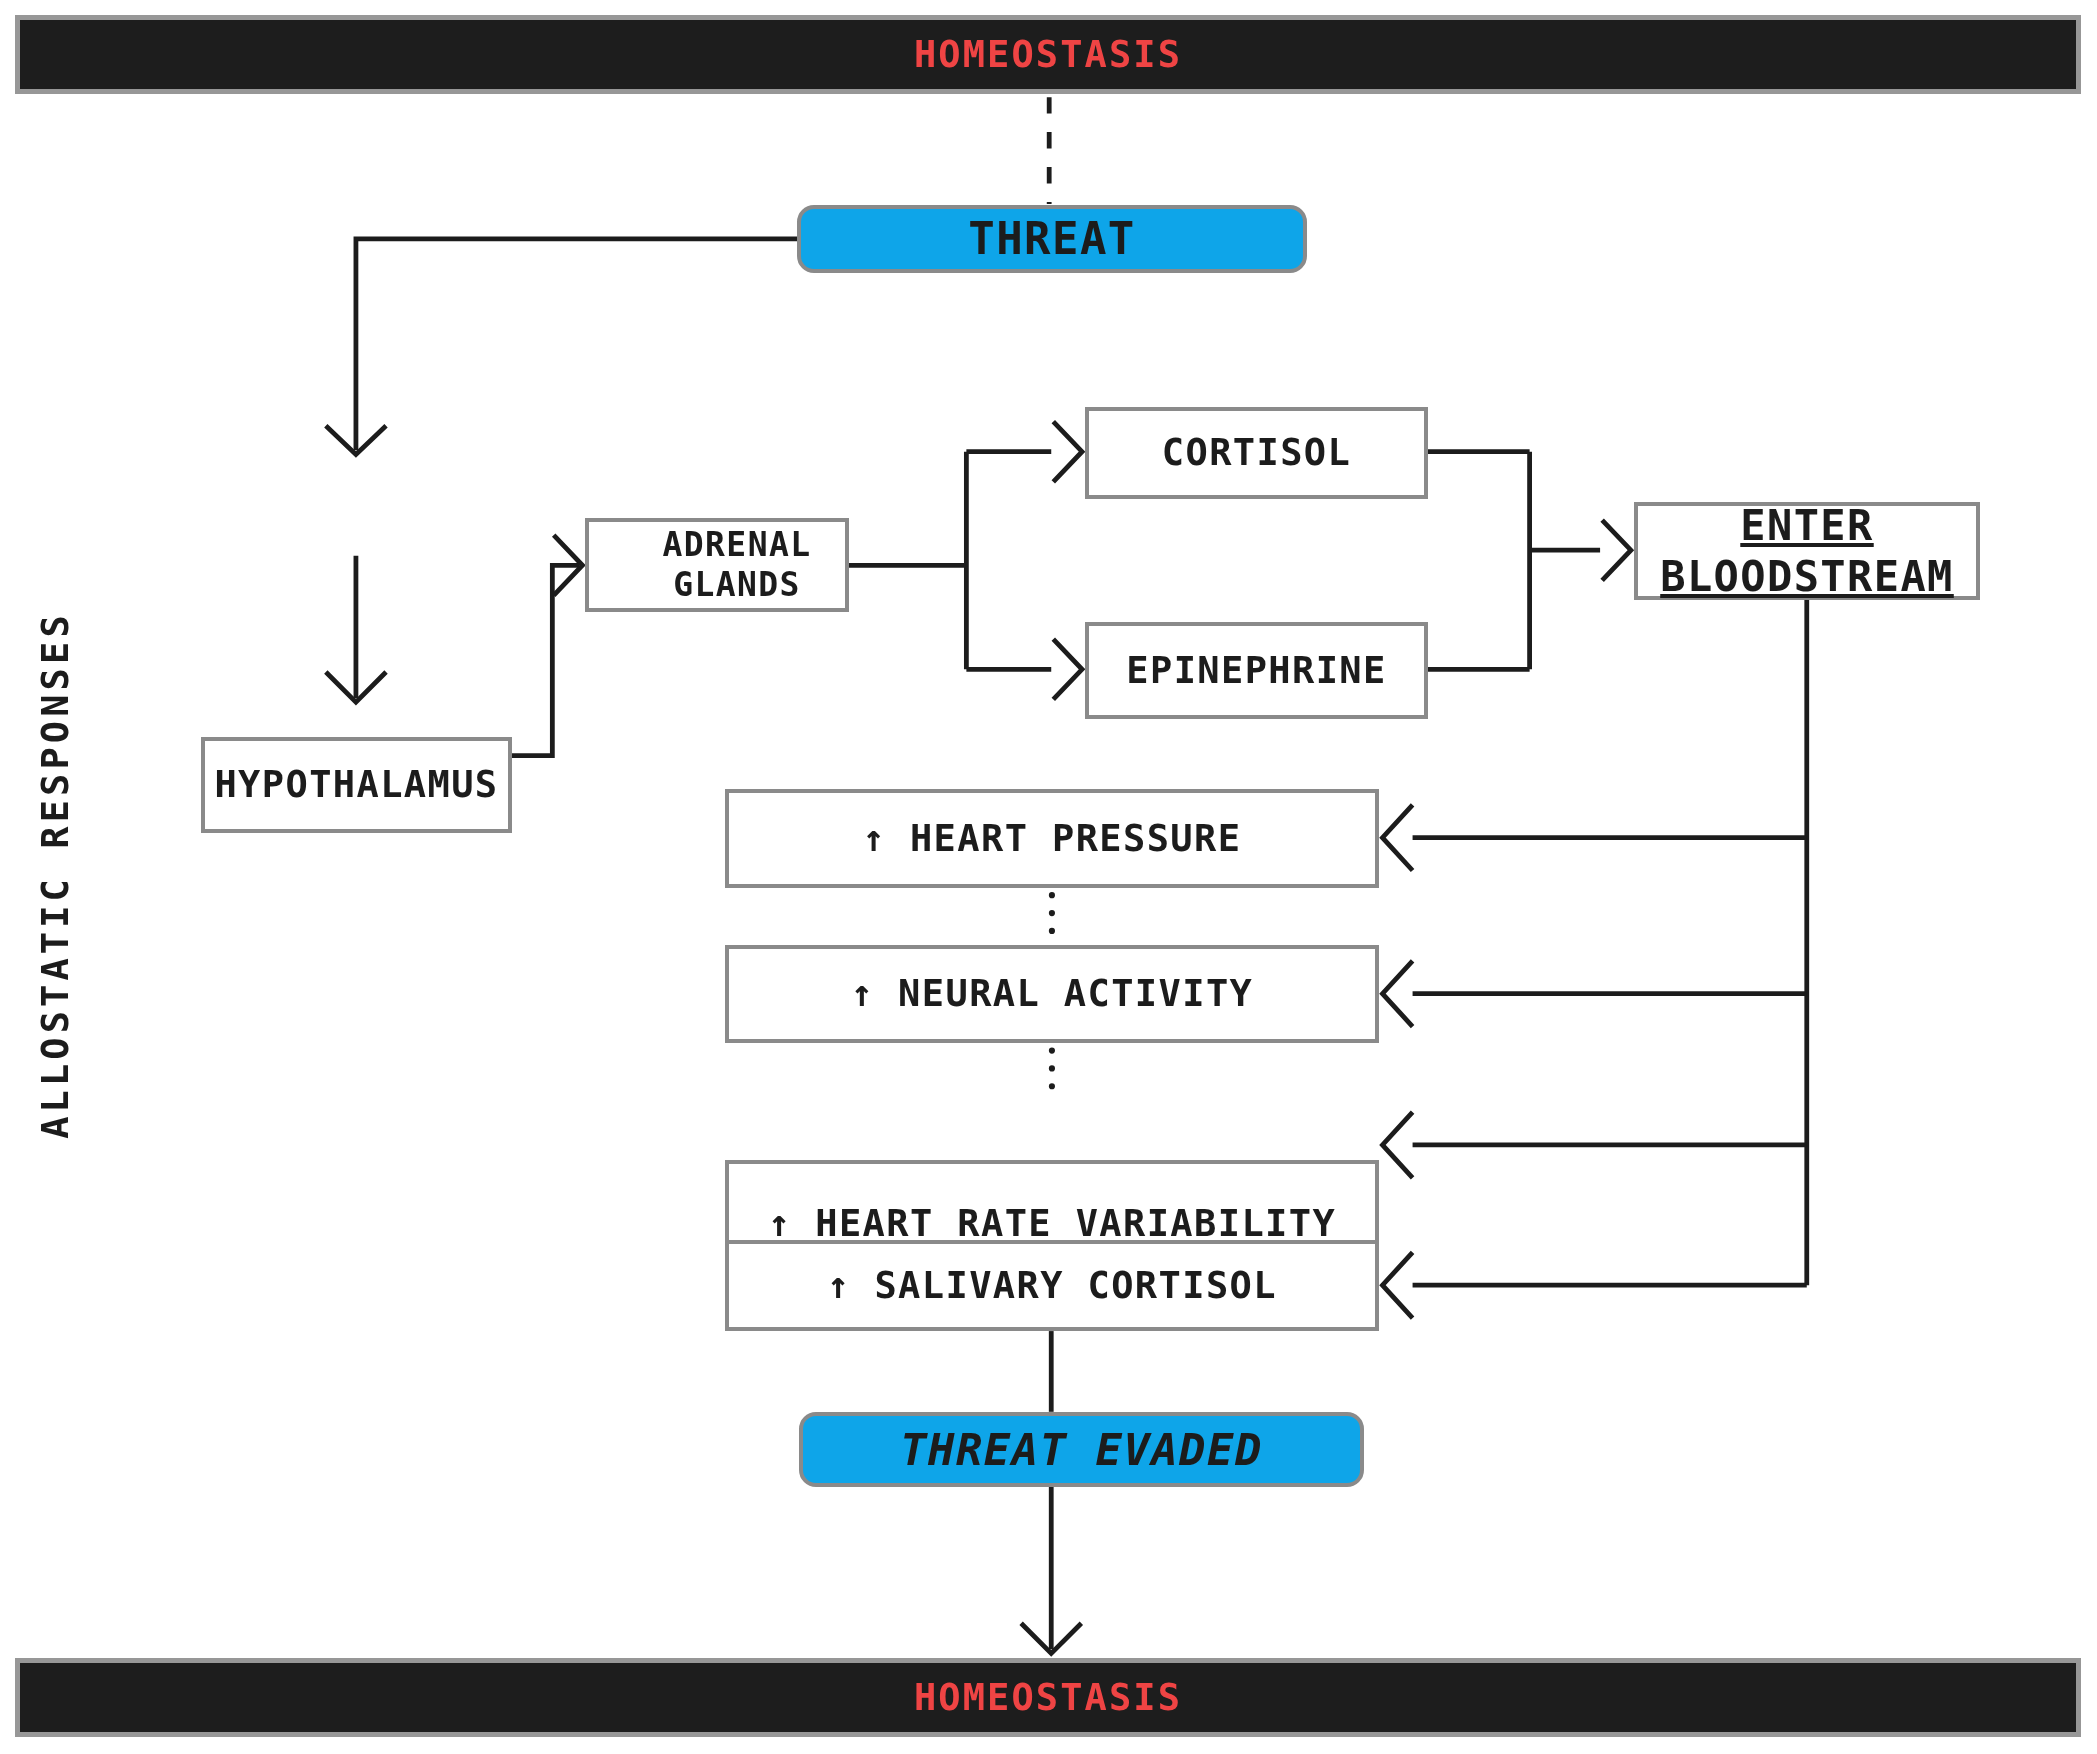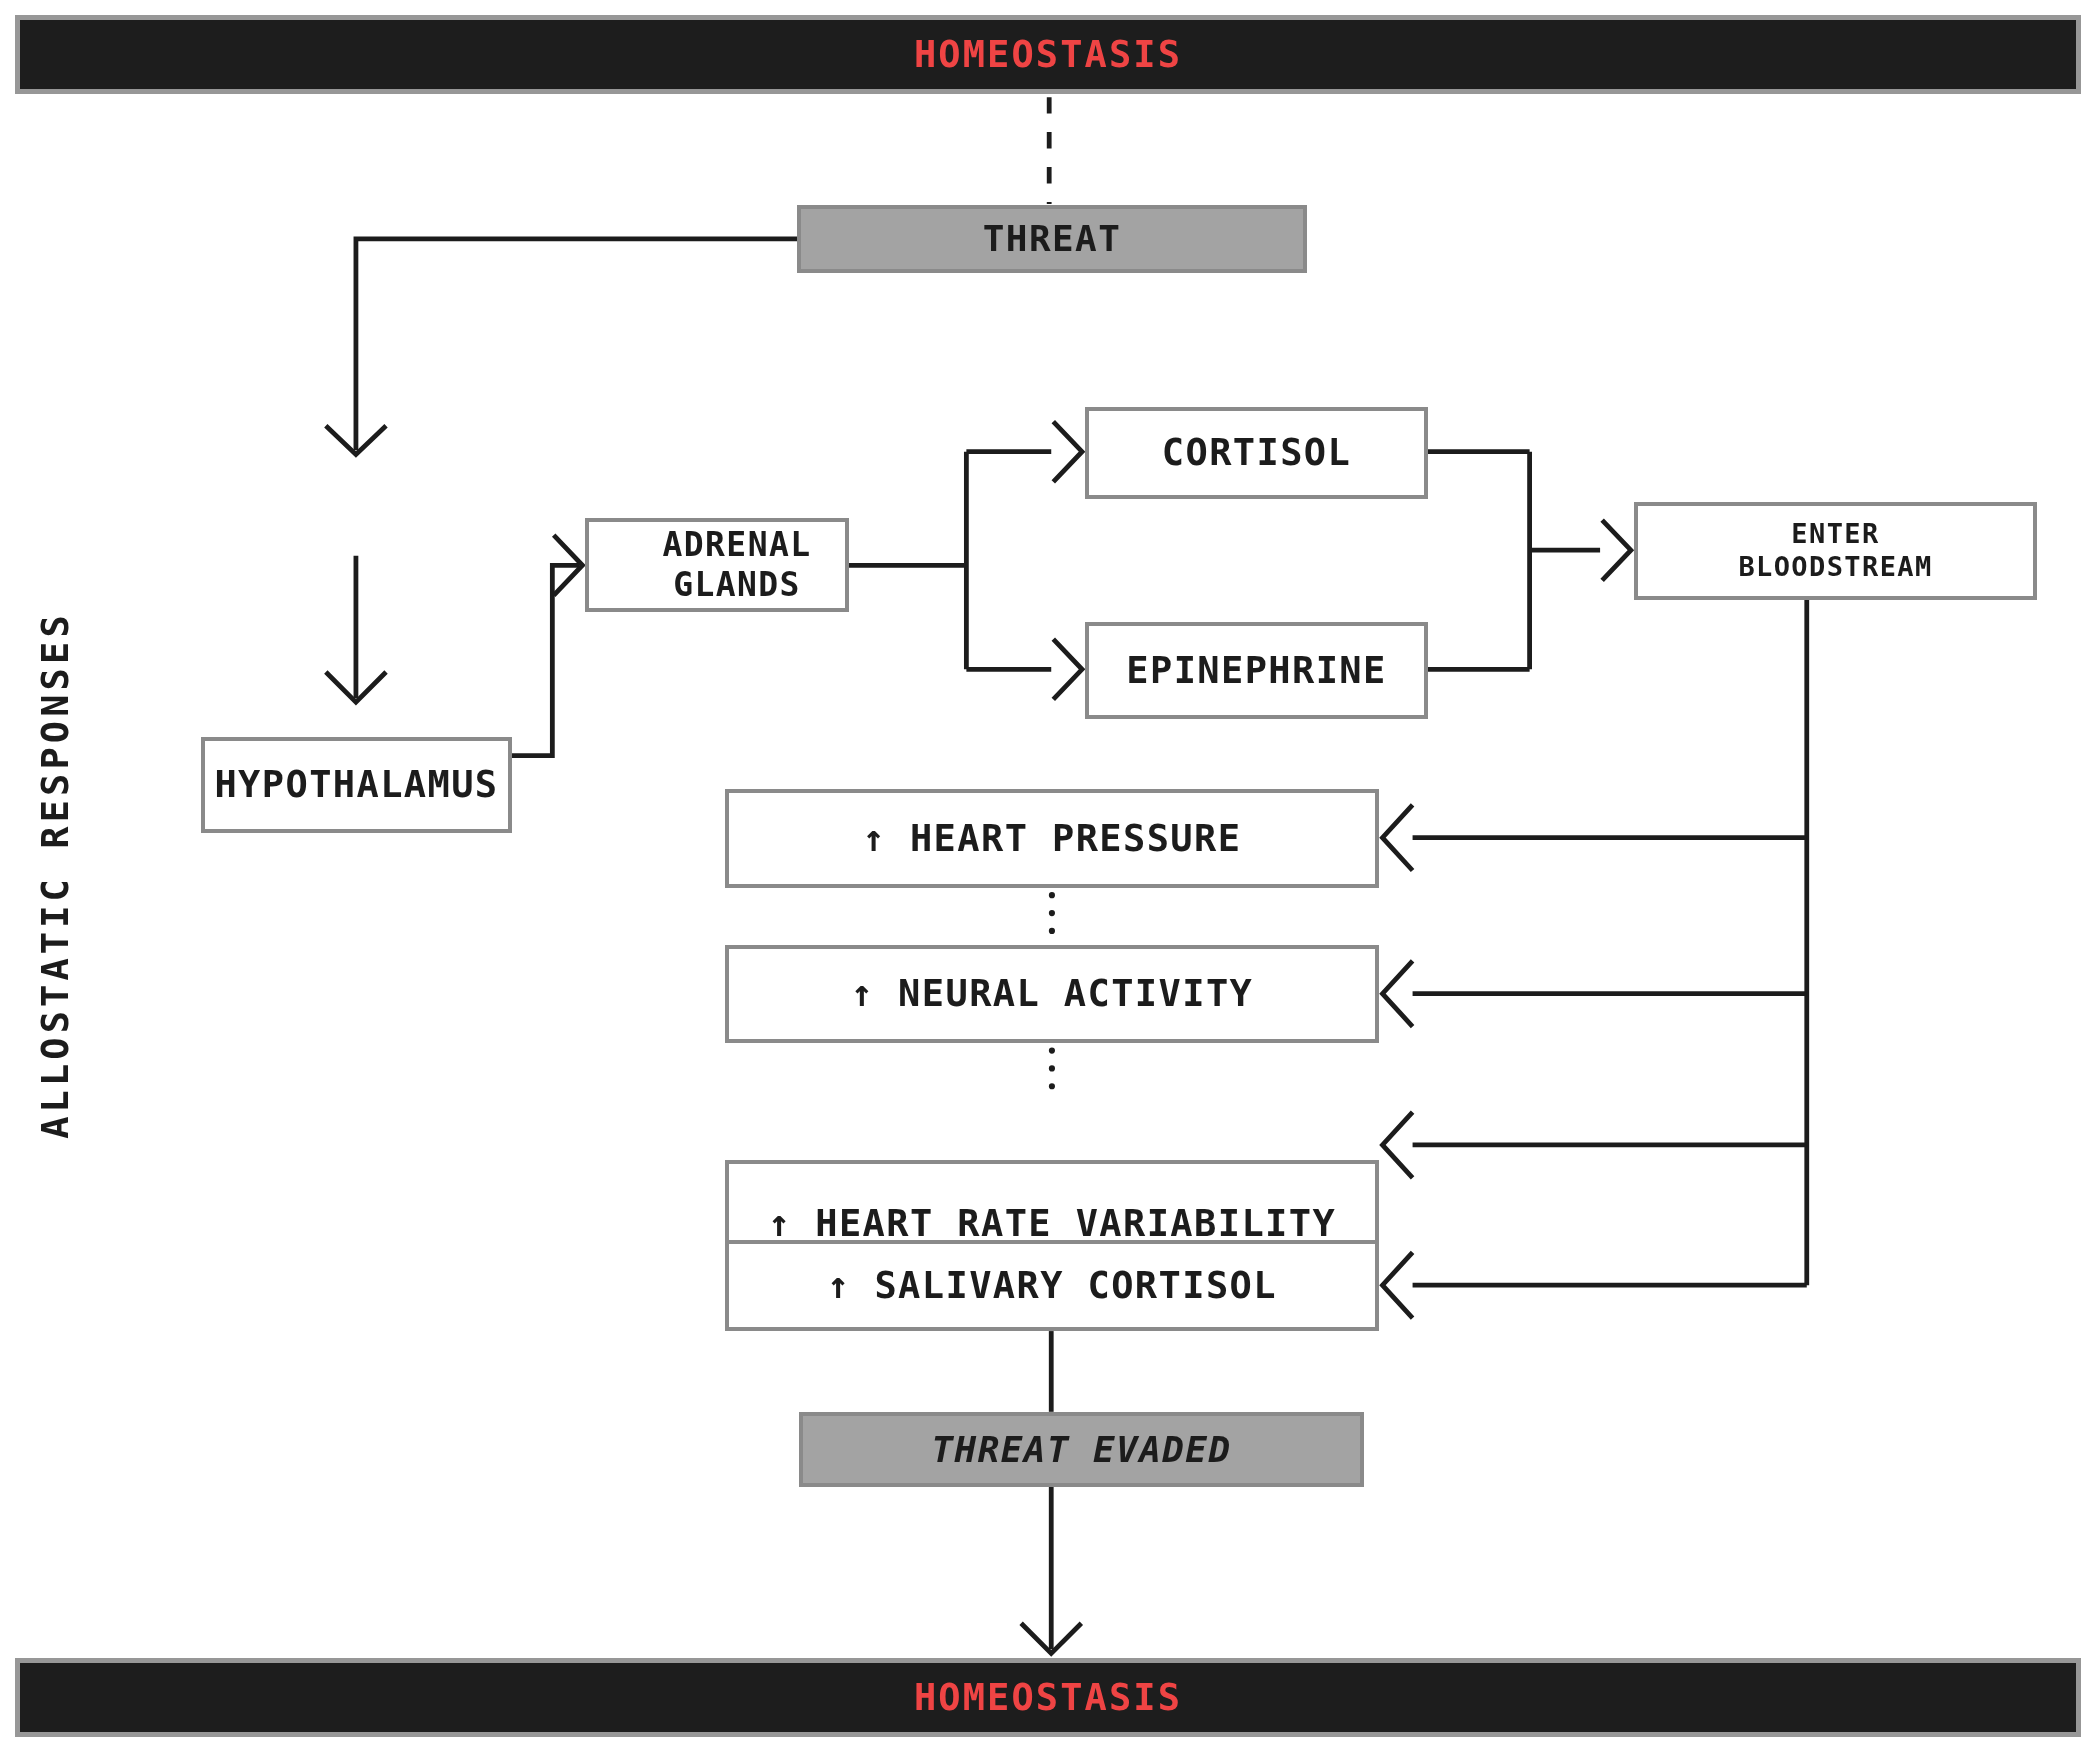--- a/index.html
+++ b/index.html
@@ -22,29 +22,29 @@
   .bar.top{top:15px;}
   .bar.bottom{top:1658px;}
 
   .box{
     position:absolute;box-sizing:border-box;
     background:#ffffff;border:4.8px solid #8a8a8a;
     display:flex;align-items:center;justify-content:center;text-align:center;
     font-size:37px;font-weight:700;letter-spacing:1.4px;
     white-space:pre-line;line-height:1.22;
   }
-  .box.shaded{background:#a3a3a3;font-size:36px;}
+  .box.shaded{background:#0ea5e9;font-size:44px;border-radius:17px;}
 
   .box.threat        {left:797px;top:205px;  width:510px;height:68px;}
   .box.amygdala      {left:244px; top:459px;  width:223px;height:97px;}
   .box.hypothalamus  {left:201px; top:706px; width:311px;height:96px;margin-top:31px;}
   .box.adrenal       {left:585px; top:518px;  width:264px;height:94px;font-size:33px;padding-left:40px;}
   .box.cortisol      {left:1085px;top:407px;  width:343px;height:92px;}
   .box.epinephrine   {left:1085px;top:622px;  width:343px;height:97px;}
-  .box.enter         {left:1634px;top:502px;  width:403px;height:98px;font-size:27px;}
+  .box.enter         {left:1634px;top:502px;  width:346px;height:98px;font-size:42px;text-decoration:underline;}
   .box.bp            {left:725px;top:789px; width:654px;height:99px;}
   .box.na            {left:725px;top:945px; width:654px;height:98px;}
   .box.hrv           {left:725px;top:1160px; width:654px;height:128px;}
   .box.sc            {left:725px;top:1240px; width:654px;height:91px;}
   .box.evaded        {left:799px;top:1412px; width:565px;height:75px;font-style:italic;}
 
   .side-label{
     position:absolute;left:55px;top:875px;
     transform:translate(-50%,-50%) rotate(-90deg);
     font-size:37px;font-weight:700;letter-spacing:4.1px;white-space:nowrap;

